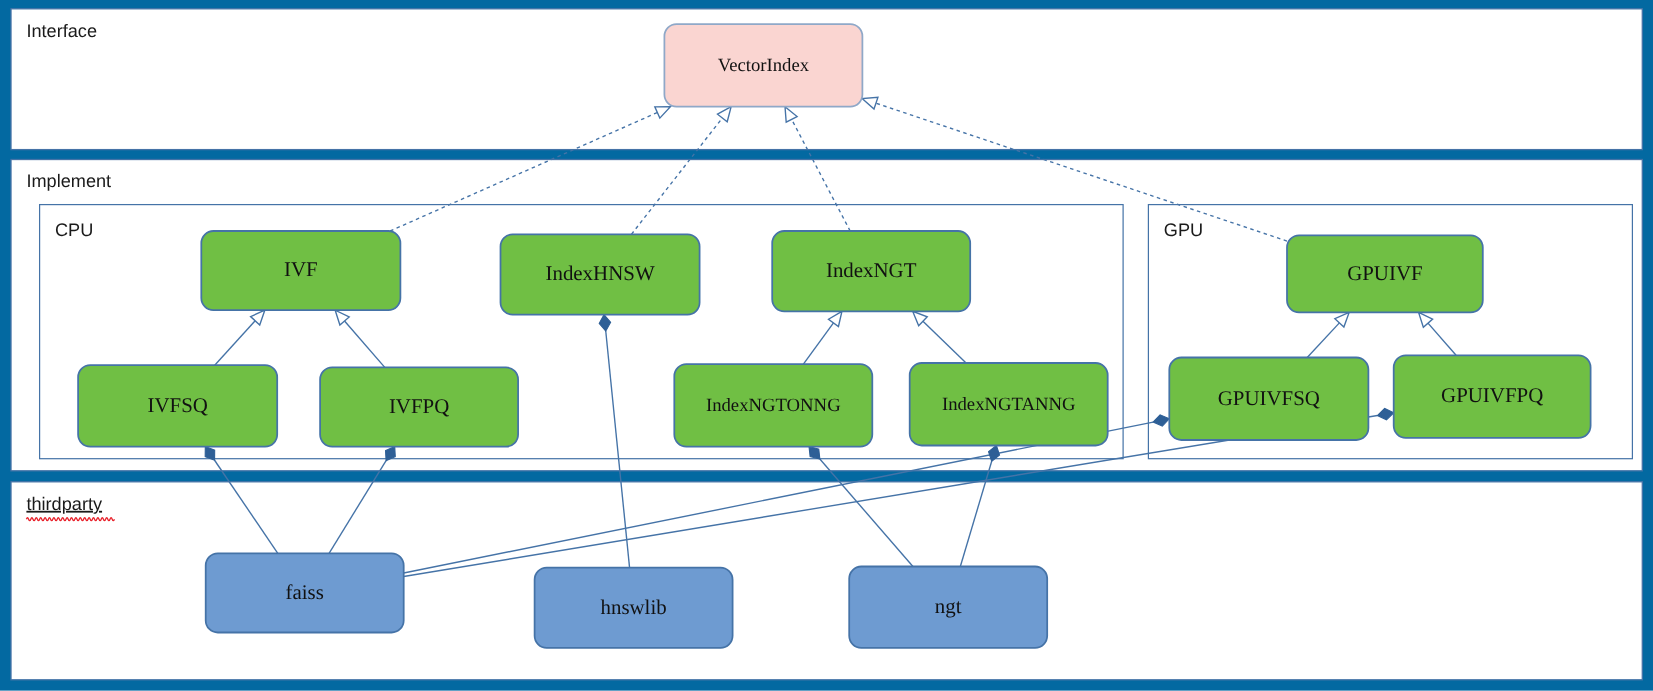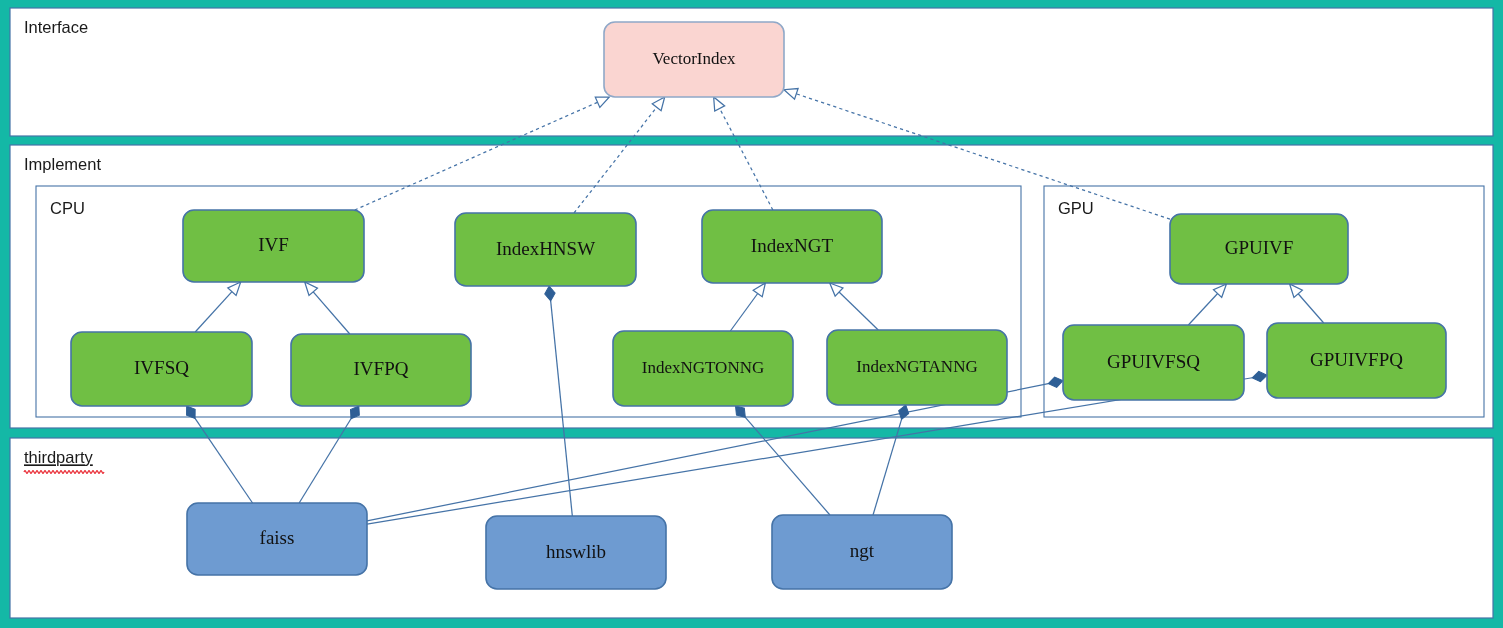--- a/index.html
+++ b/index.html
@@ -7,21 +7,21 @@
     padding: 0;
     background: #ffffff;
   }
   body {
     font-family: "Liberation Sans", sans-serif;
   }
   #stage {
     position: relative;
     width: 1503px;
     height: 628px;
-    background: #14b8a6;
+    background: #0369a1;
     overflow: hidden;
   }
   #diagram {
     position: absolute;
     left: 0;
     top: 0;
     width: 1503px;
     height: 628px;
     display: block;
   }

